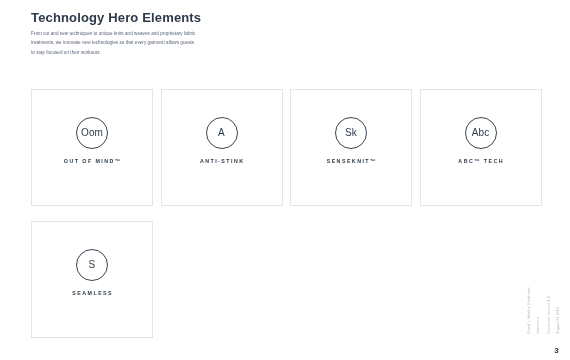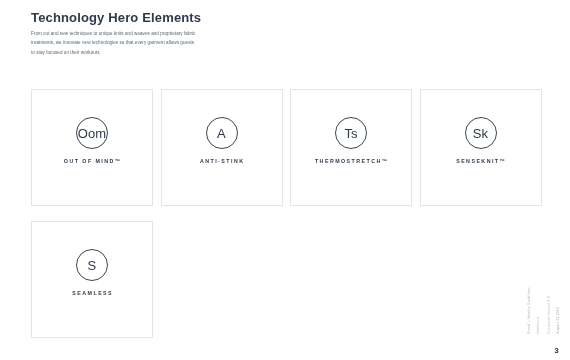--- a/index.html
+++ b/index.html
@@ -68,21 +68,21 @@
     height: 32px;
     border: 1.4px solid #3b4654;
     border-radius: 50%;
     box-sizing: border-box;
     display: flex;
     align-items: center;
     justify-content: center;
     margin-bottom: 9px;
   }
   .badge-mono {
-    font-size: 13px;
+    font-size: 10px;
     color: #2e3a4a;
     letter-spacing: 0.1px;
     line-height: 1;
   }
   .card-label {
     font-size: 5.3px;
     font-weight: bold;
     color: #2e3a4a;
     letter-spacing: 1.45px;
     text-align: center;
@@ -148,35 +148,35 @@
       <div class="card-label">OUT OF MIND™</div>
     </div>
 
     <div class="tech-card">
       <div class="badge-circle">
         <span class="badge-mono">A</span>
       </div>
       <div class="card-label">ANTI-STINK</div>
     </div>
 
-    <div class="tech-card">
-      <div class="badge-circle">
-        <span class="badge-mono">Ts</span>
-      </div>
-      <div class="card-label">THERMOSTRETCH™</div>
-    </div>
 
 
     <div class="tech-card">
       <div class="badge-circle">
         <span class="badge-mono">Sk</span>
       </div>
       <div class="card-label">SENSEKNIT™</div>
     </div>
 
+    <div class="tech-card">
+      <div class="badge-circle">
+        <span class="badge-mono">Abc</span>
+      </div>
+      <div class="card-label">ABC™ TECH</div>
+    </div>
 
     <div class="tech-card">
       <div class="badge-circle">
         <span class="badge-mono">S</span>
       </div>
       <div class="card-label">SEAMLESS</div>
     </div>
 
   </div>
 

